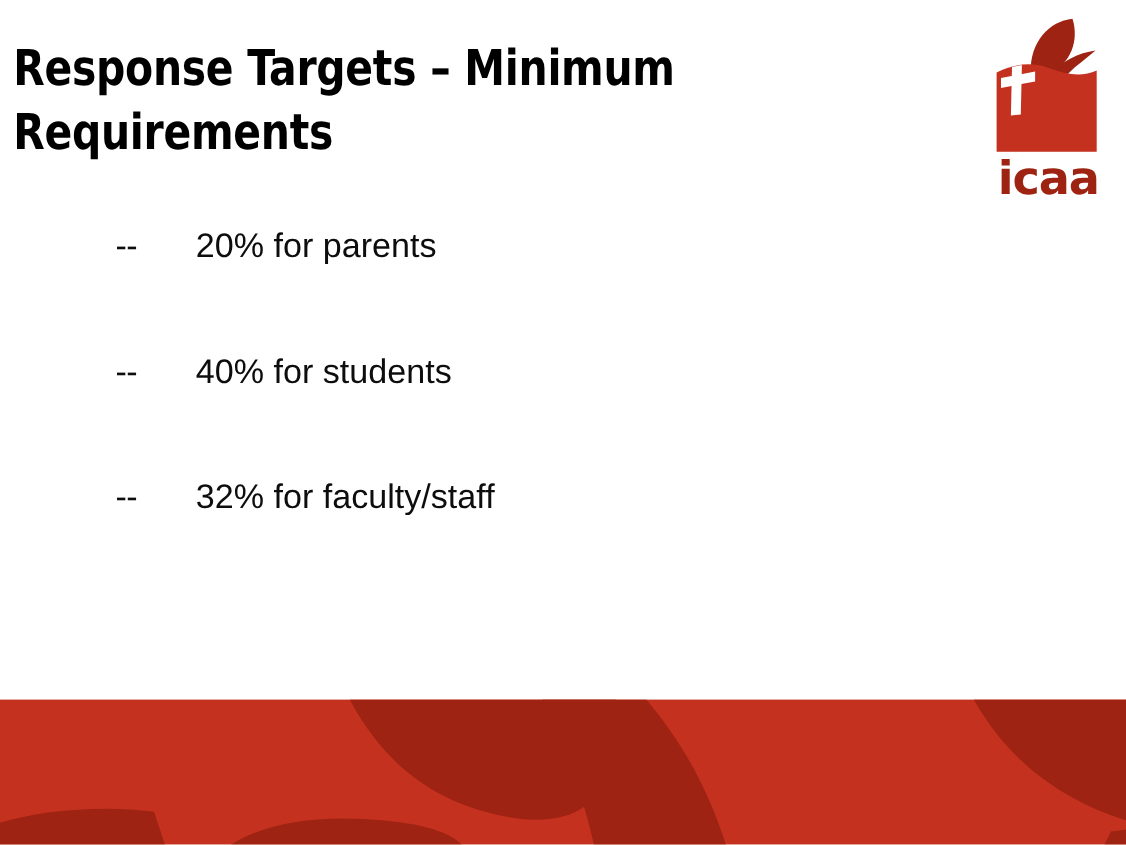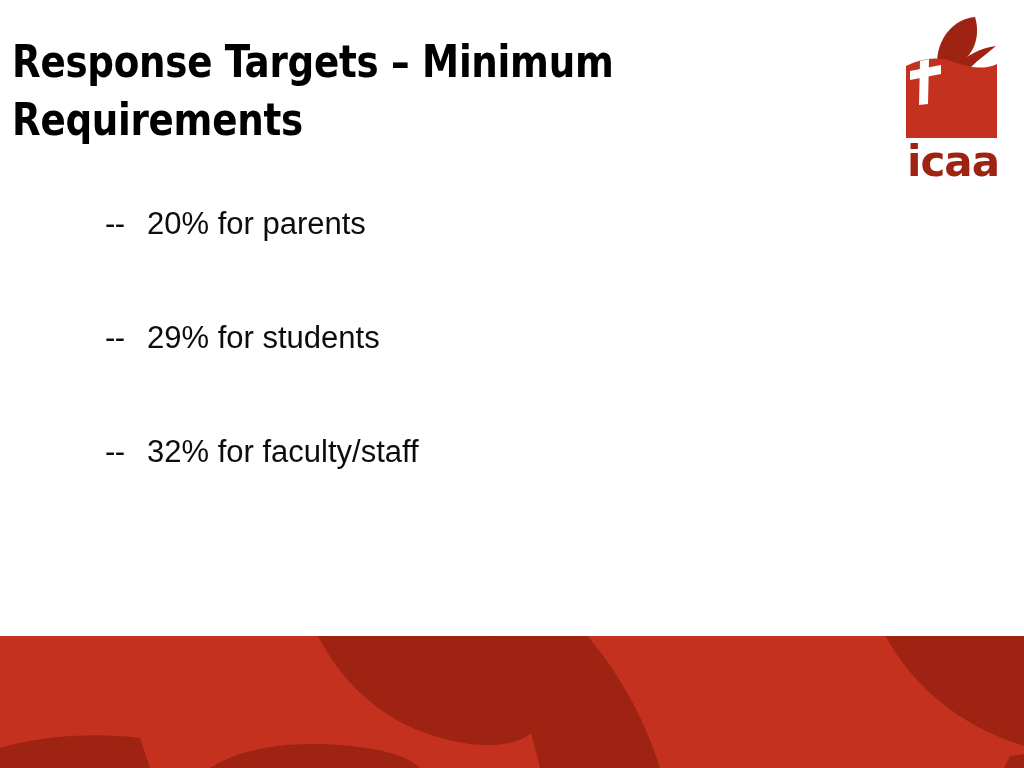--- a/index.html
+++ b/index.html
@@ -65,20 +65,21 @@
     flex: 0 0 42px;
     font-size: 31px;
     color: #0d0d0d;
     letter-spacing: -0.5px;
   }
   .bullet-text {
     display: inline-block;
     font-size: 31px;
     color: #0d0d0d;
     white-space: nowrap;
+    margin-left: 31px;
   }
 
   
   #logo {
     position: absolute;
     left: 896px;
     top: 8px;
     width: 112px;
     height: 172px;
   }
@@ -131,21 +132,21 @@
     </svg>
   </div>
 
   <ul id="bullet-list">
     <li class="bullet-row">
       <span class="bullet-marker">--</span>
       <span class="bullet-text">20% for parents</span>
     </li>
     <li class="bullet-row">
       <span class="bullet-marker">--</span>
-      <span class="bullet-text">29% for students</span>
+      <span class="bullet-text">40% for students</span>
     </li>
     <li class="bullet-row">
       <span class="bullet-marker">--</span>
       <span class="bullet-text">32% for faculty/staff</span>
     </li>
   </ul>
 
   <div id="footer-band">
     <svg width="1024" height="132" viewBox="0 0 1024 132" xmlns="http://www.w3.org/2000/svg">
       <g>

